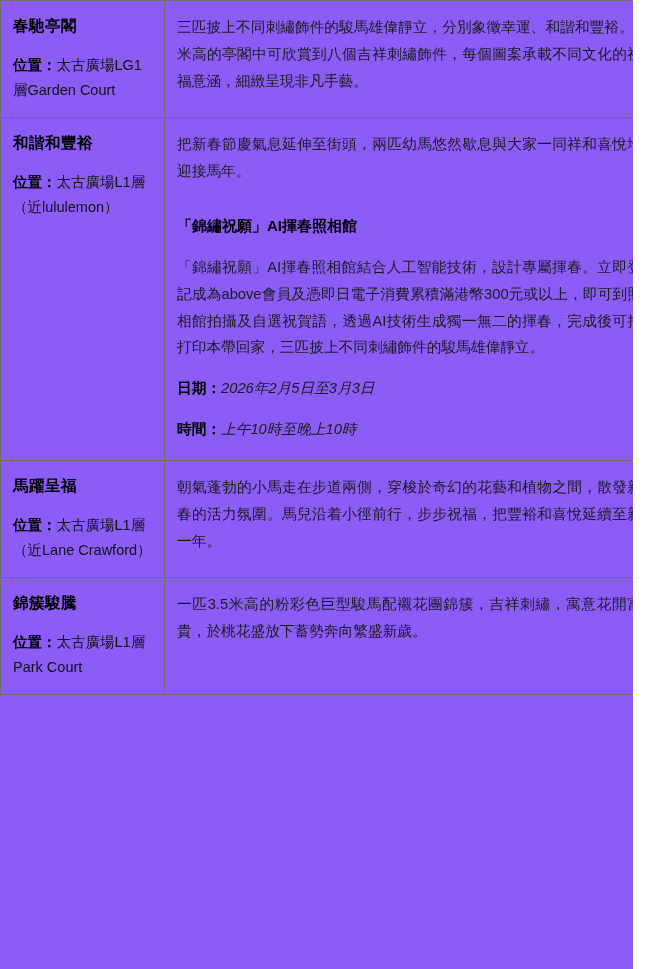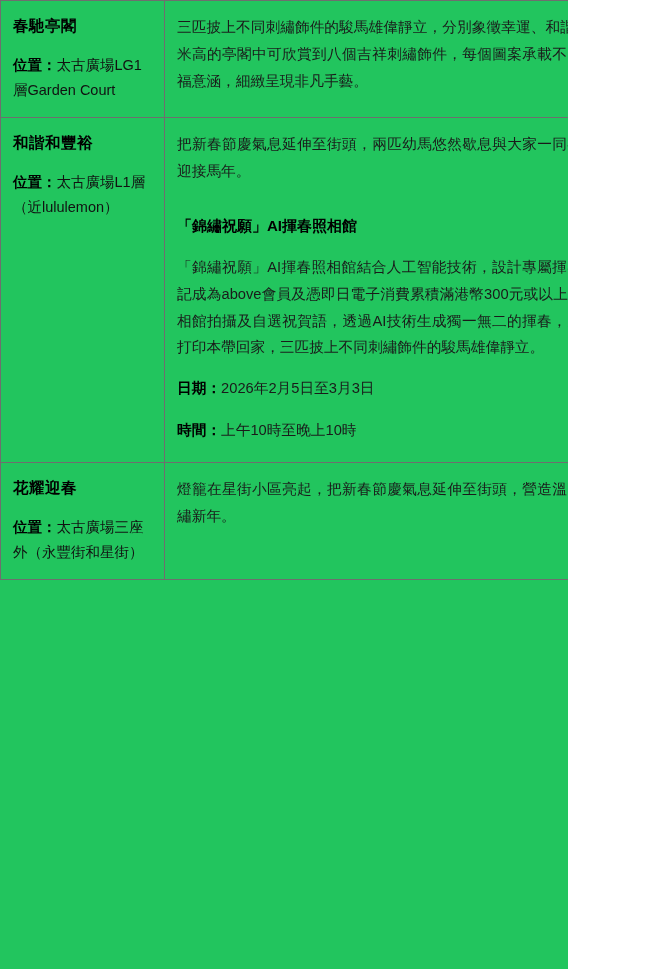--- a/index.html
+++ b/index.html
@@ -6,24 +6,24 @@
     margin: 0;
     padding: 0;
     background: #ffffff;
   }
   body {
     font-family: "Liberation Sans", "DejaVu Sans", sans-serif;
     color: #111111;
     -webkit-font-smoothing: antialiased;
   }
   .page {
-    width: 568px;
+    width: 633px;
     height: 969px;
     box-sizing: border-box;
-    background: #22c55e;
+    background: #8b5cf6;
     position: relative;
     overflow: hidden;
   }
   table.info-table {
     width: 654px;
     border-collapse: collapse;
     table-layout: fixed;
   }
   table.info-table td {
     border: 1px solid #6e6e6e;
@@ -76,24 +76,24 @@
   }
   .kv {
     font-size: 14.7px;
     line-height: 1.8;
     margin: 0 0 14px 0;
   }
   .kv:last-child { margin-bottom: 4px; }
   .kv .k {
     font-weight: bold;
     color: #000000;
-    font-family: Liberation Mono, monospace;
   }
   .kv .v {
     color: #1a1a1a;
+    font-style: italic;
   }
 </style>
 </head>
 <body>
 
 <div class="page">
   <table class="info-table">
     <tbody>
 
       <tr>
@@ -113,27 +113,36 @@
         </td>
         <td class="col-desc">
           <p class="desc-p">把新春節慶氣息延伸至街頭，兩匹幼馬悠然歇息與大家一同祥和喜悅地迎接馬年。</p>
           <p class="desc-sub">「錦繡祝願」AI揮春照相館</p>
           <p class="desc-p">「錦繡祝願」AI揮春照相館結合人工智能技術，設計專屬揮春。立即登記成為above會員及憑即日電子消費累積滿港幣300元或以上，即可到照相館拍攝及自選祝賀語，透過AI技術生成獨一無二的揮春，完成後可把打印本帶回家，三匹披上不同刺繡飾件的駿馬雄偉靜立。</p>
           <p class="kv"><span class="k">日期：</span><span class="v">2026年2月5日至3月3日</span></p>
           <p class="kv"><span class="k">時間：</span><span class="v">上午10時至晚上10時</span></p>
         </td>
       </tr>
 
-
+      <tr>
+        <td class="col-name">
+          <div class="name-title">馬躍呈福</div>
+          <div class="loc-line"><span class="loc-label">位置：</span><span class="loc-value">太古廣場L1層（近Lane Crawford）</span></div>
+        </td>
+        <td class="col-desc">
+          <p class="desc-p">朝氣蓬勃的小馬走在步道兩側，穿梭於奇幻的花藝和植物之間，散發新春的活力氛圍。馬兒沿着小徑前行，步步祝福，把豐裕和喜悅延續至新一年。</p>
+        </td>
+      </tr>
 
       <tr>
         <td class="col-name">
-          <div class="name-title">花耀迎春</div>
-          <div class="loc-line"><span class="loc-label">位置：</span><span class="loc-value">太古廣場三座外（永豐街和星街）</span></div>
+          <div class="name-title">錦簇駿騰</div>
+          <div class="loc-line"><span class="loc-label">位置：</span><span class="loc-value">太古廣場L1層Park Court</span></div>
         </td>
         <td class="col-desc">
-          <p class="desc-p">燈籠在星街小區亮起，把新春節慶氣息延伸至街頭，營造溫暖喜悅的錦繡新年。</p>
+          <p class="desc-p">一匹3.5米高的粉彩色巨型駿馬配襯花團錦簇，吉祥刺繡，寓意花開富貴，於桃花盛放下蓄勢奔向繁盛新歲。</p>
         </td>
       </tr>
+
 
     </tbody>
   </table>
 </div>
 
 </body></html>

